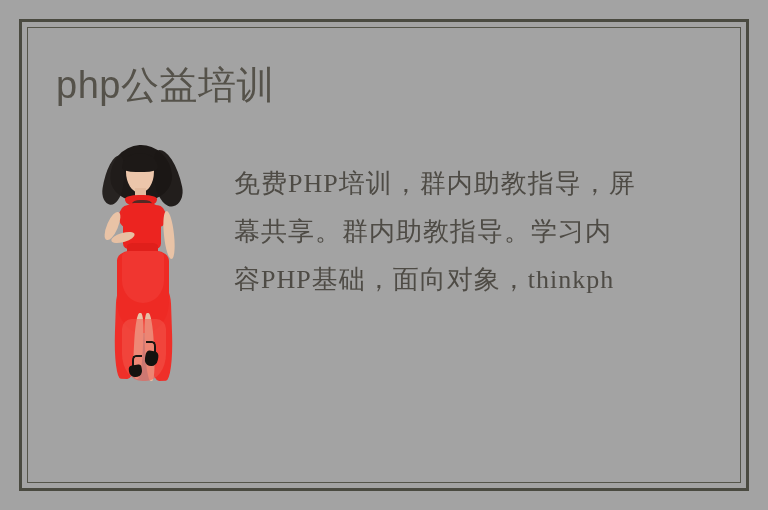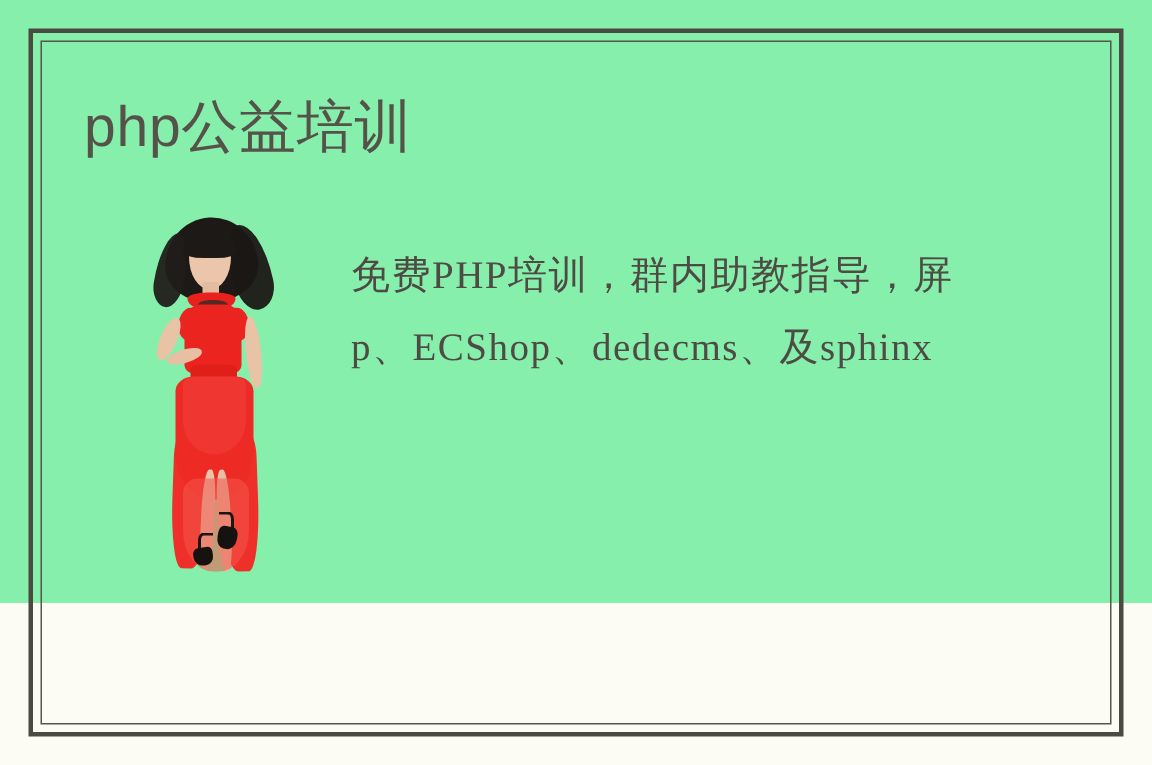--- a/index.html
+++ b/index.html
@@ -10,22 +10,22 @@
     width: 768px;
     height: 510px;
     overflow: hidden;
     background: #fdfcf4;
     font-family: "Liberation Sans", sans-serif;
   }
 
   #page {
     position: relative;
     width: 768px;
-    height: 402px;
-    background: #86efac;
+    height: 510px;
+    background: #a3a3a3;
   }
 
   
   .frame-outer {
     position: absolute;
     left: 19px;
     top: 19px;
     width: 730px;
     height: 472px;
     border: 3px solid #4a4a40;
@@ -272,16 +272,17 @@
     <div class="leg-r"></div>
     <div class="skirt-sheer"></div>
     <div class="strap-l"></div>
     <div class="strap-r"></div>
     <div class="shoe-l"></div>
     <div class="shoe-r"></div>
   </div>
 
   <div class="body-copy">
     <div class="copy-line">免费PHP培训，群内助教指导，屏</div>
-    <div class="copy-line">p、ECShop、dedecms、及sphinx</div>
+    <div class="copy-line">幕共享。群内助教指导。学习内</div>
+    <div class="copy-line">容PHP基础，面向对象，thinkph</div>
   </div>
 
 </div>
 
 </body></html>

